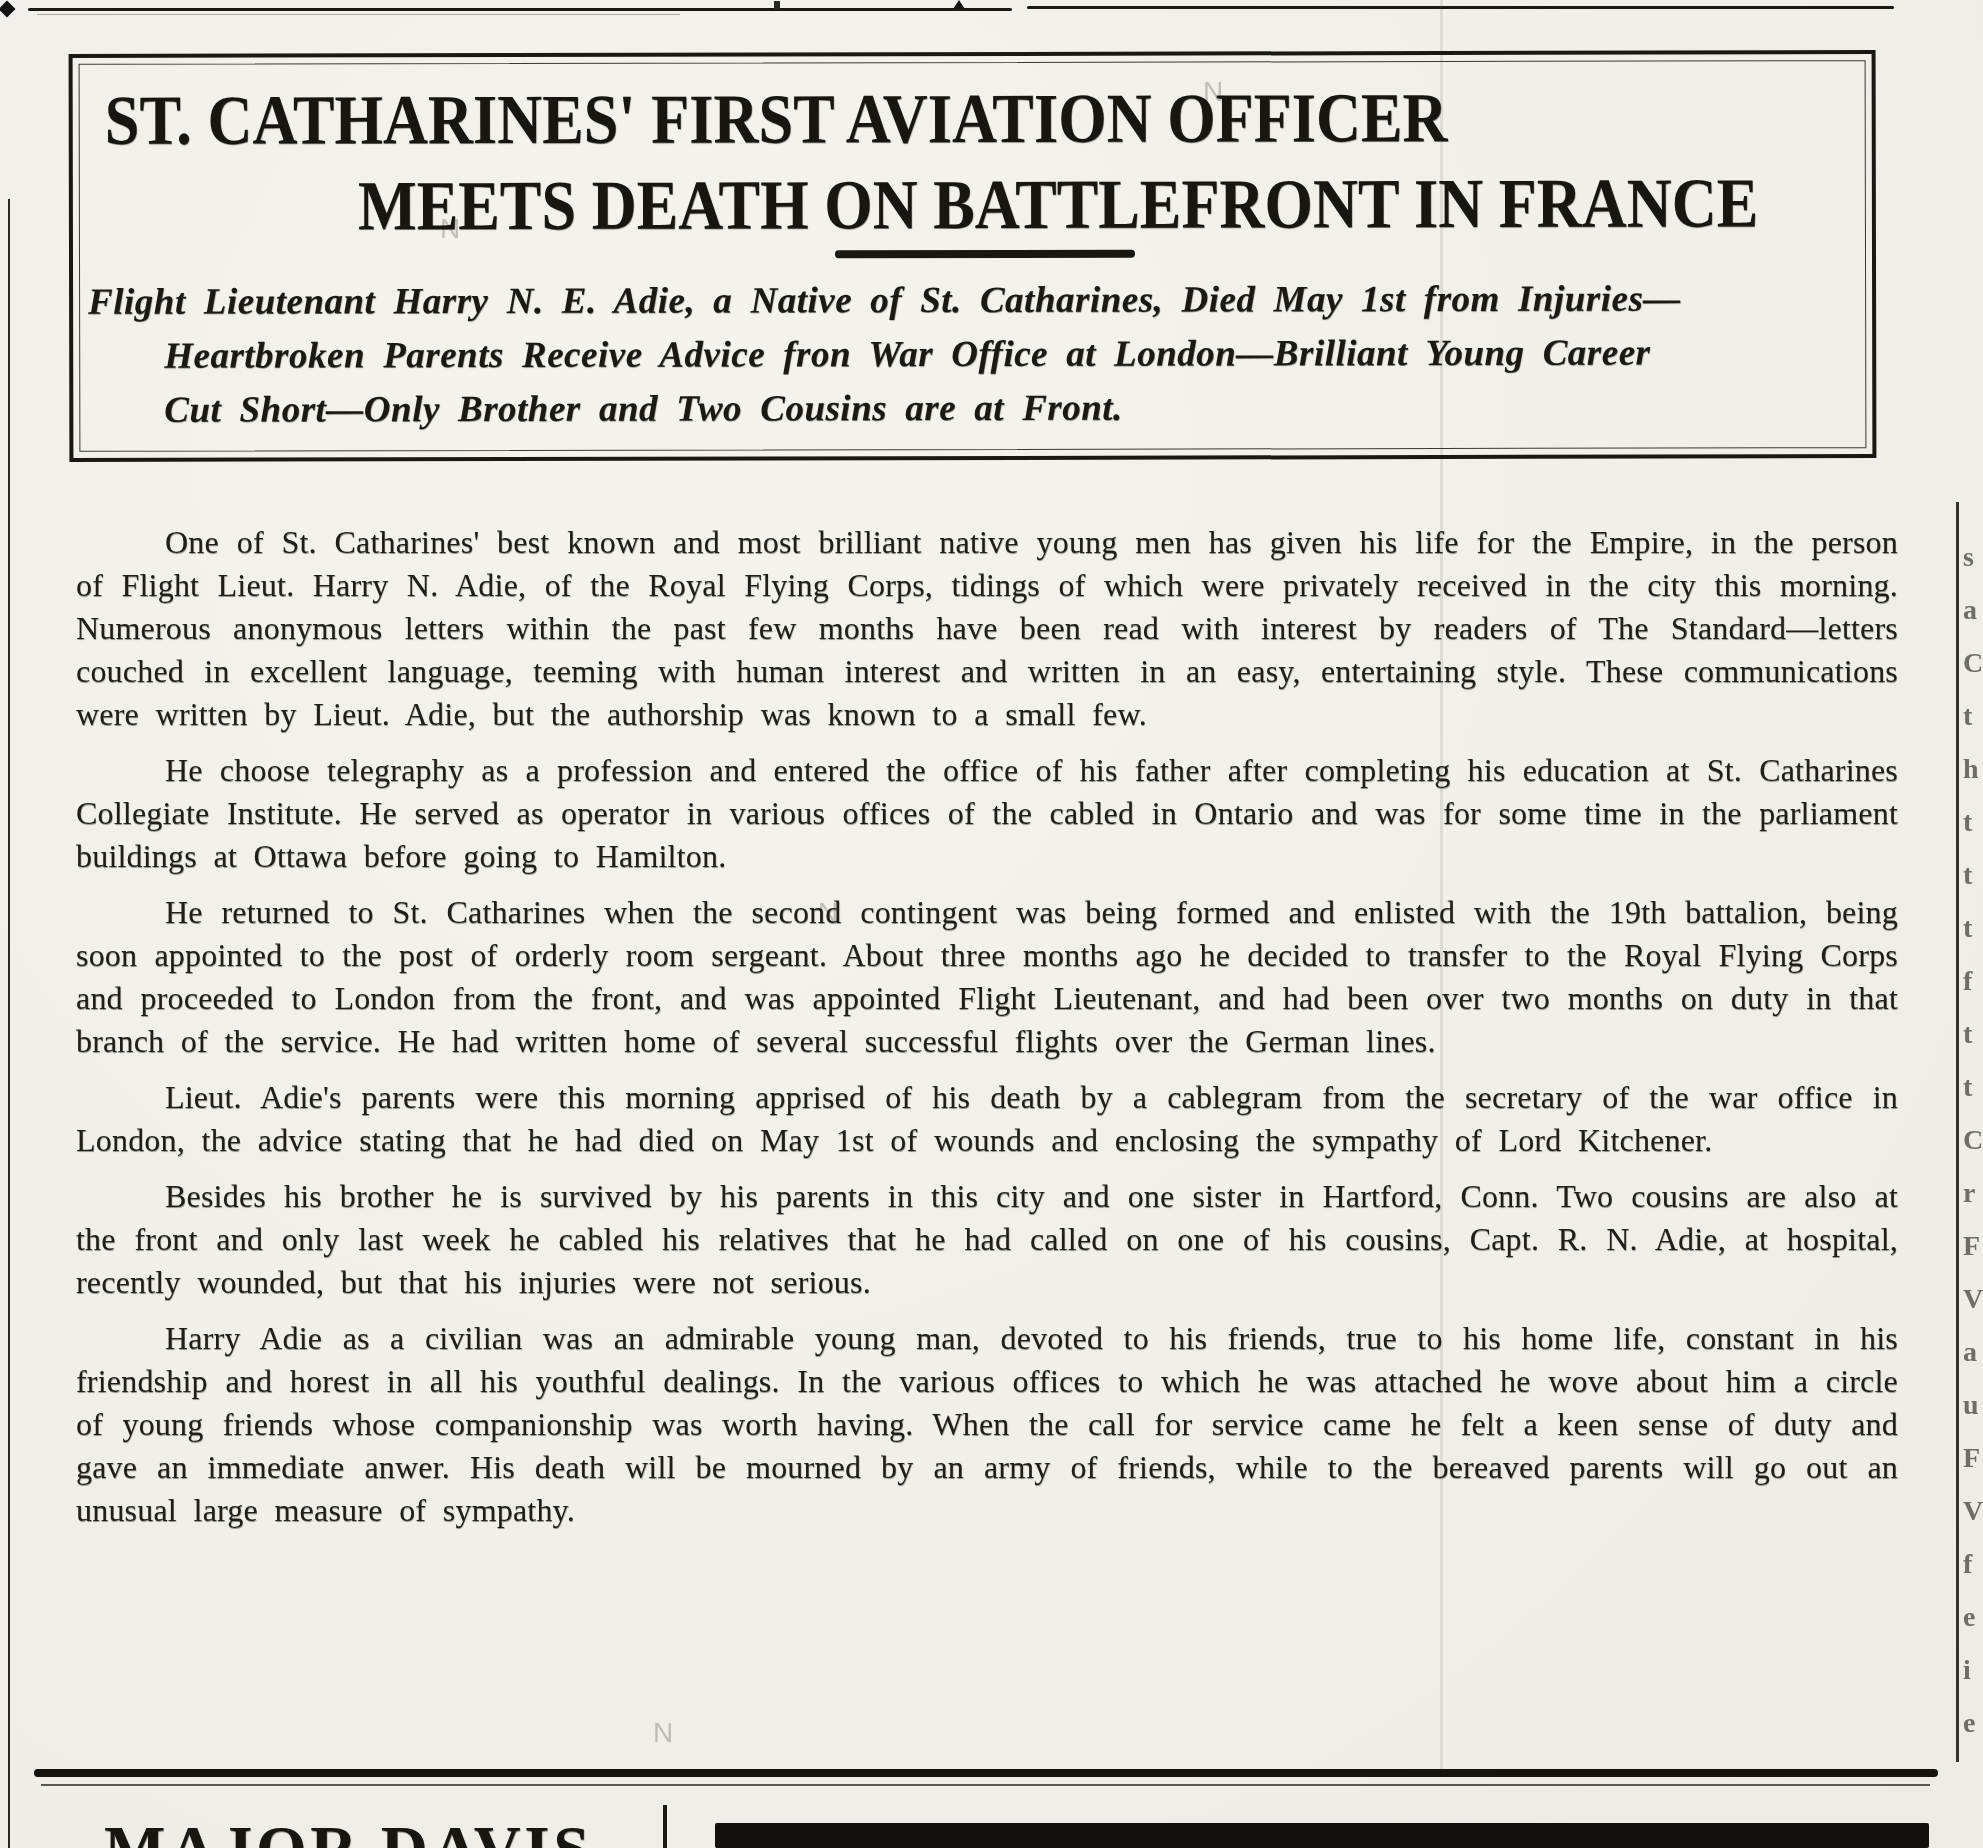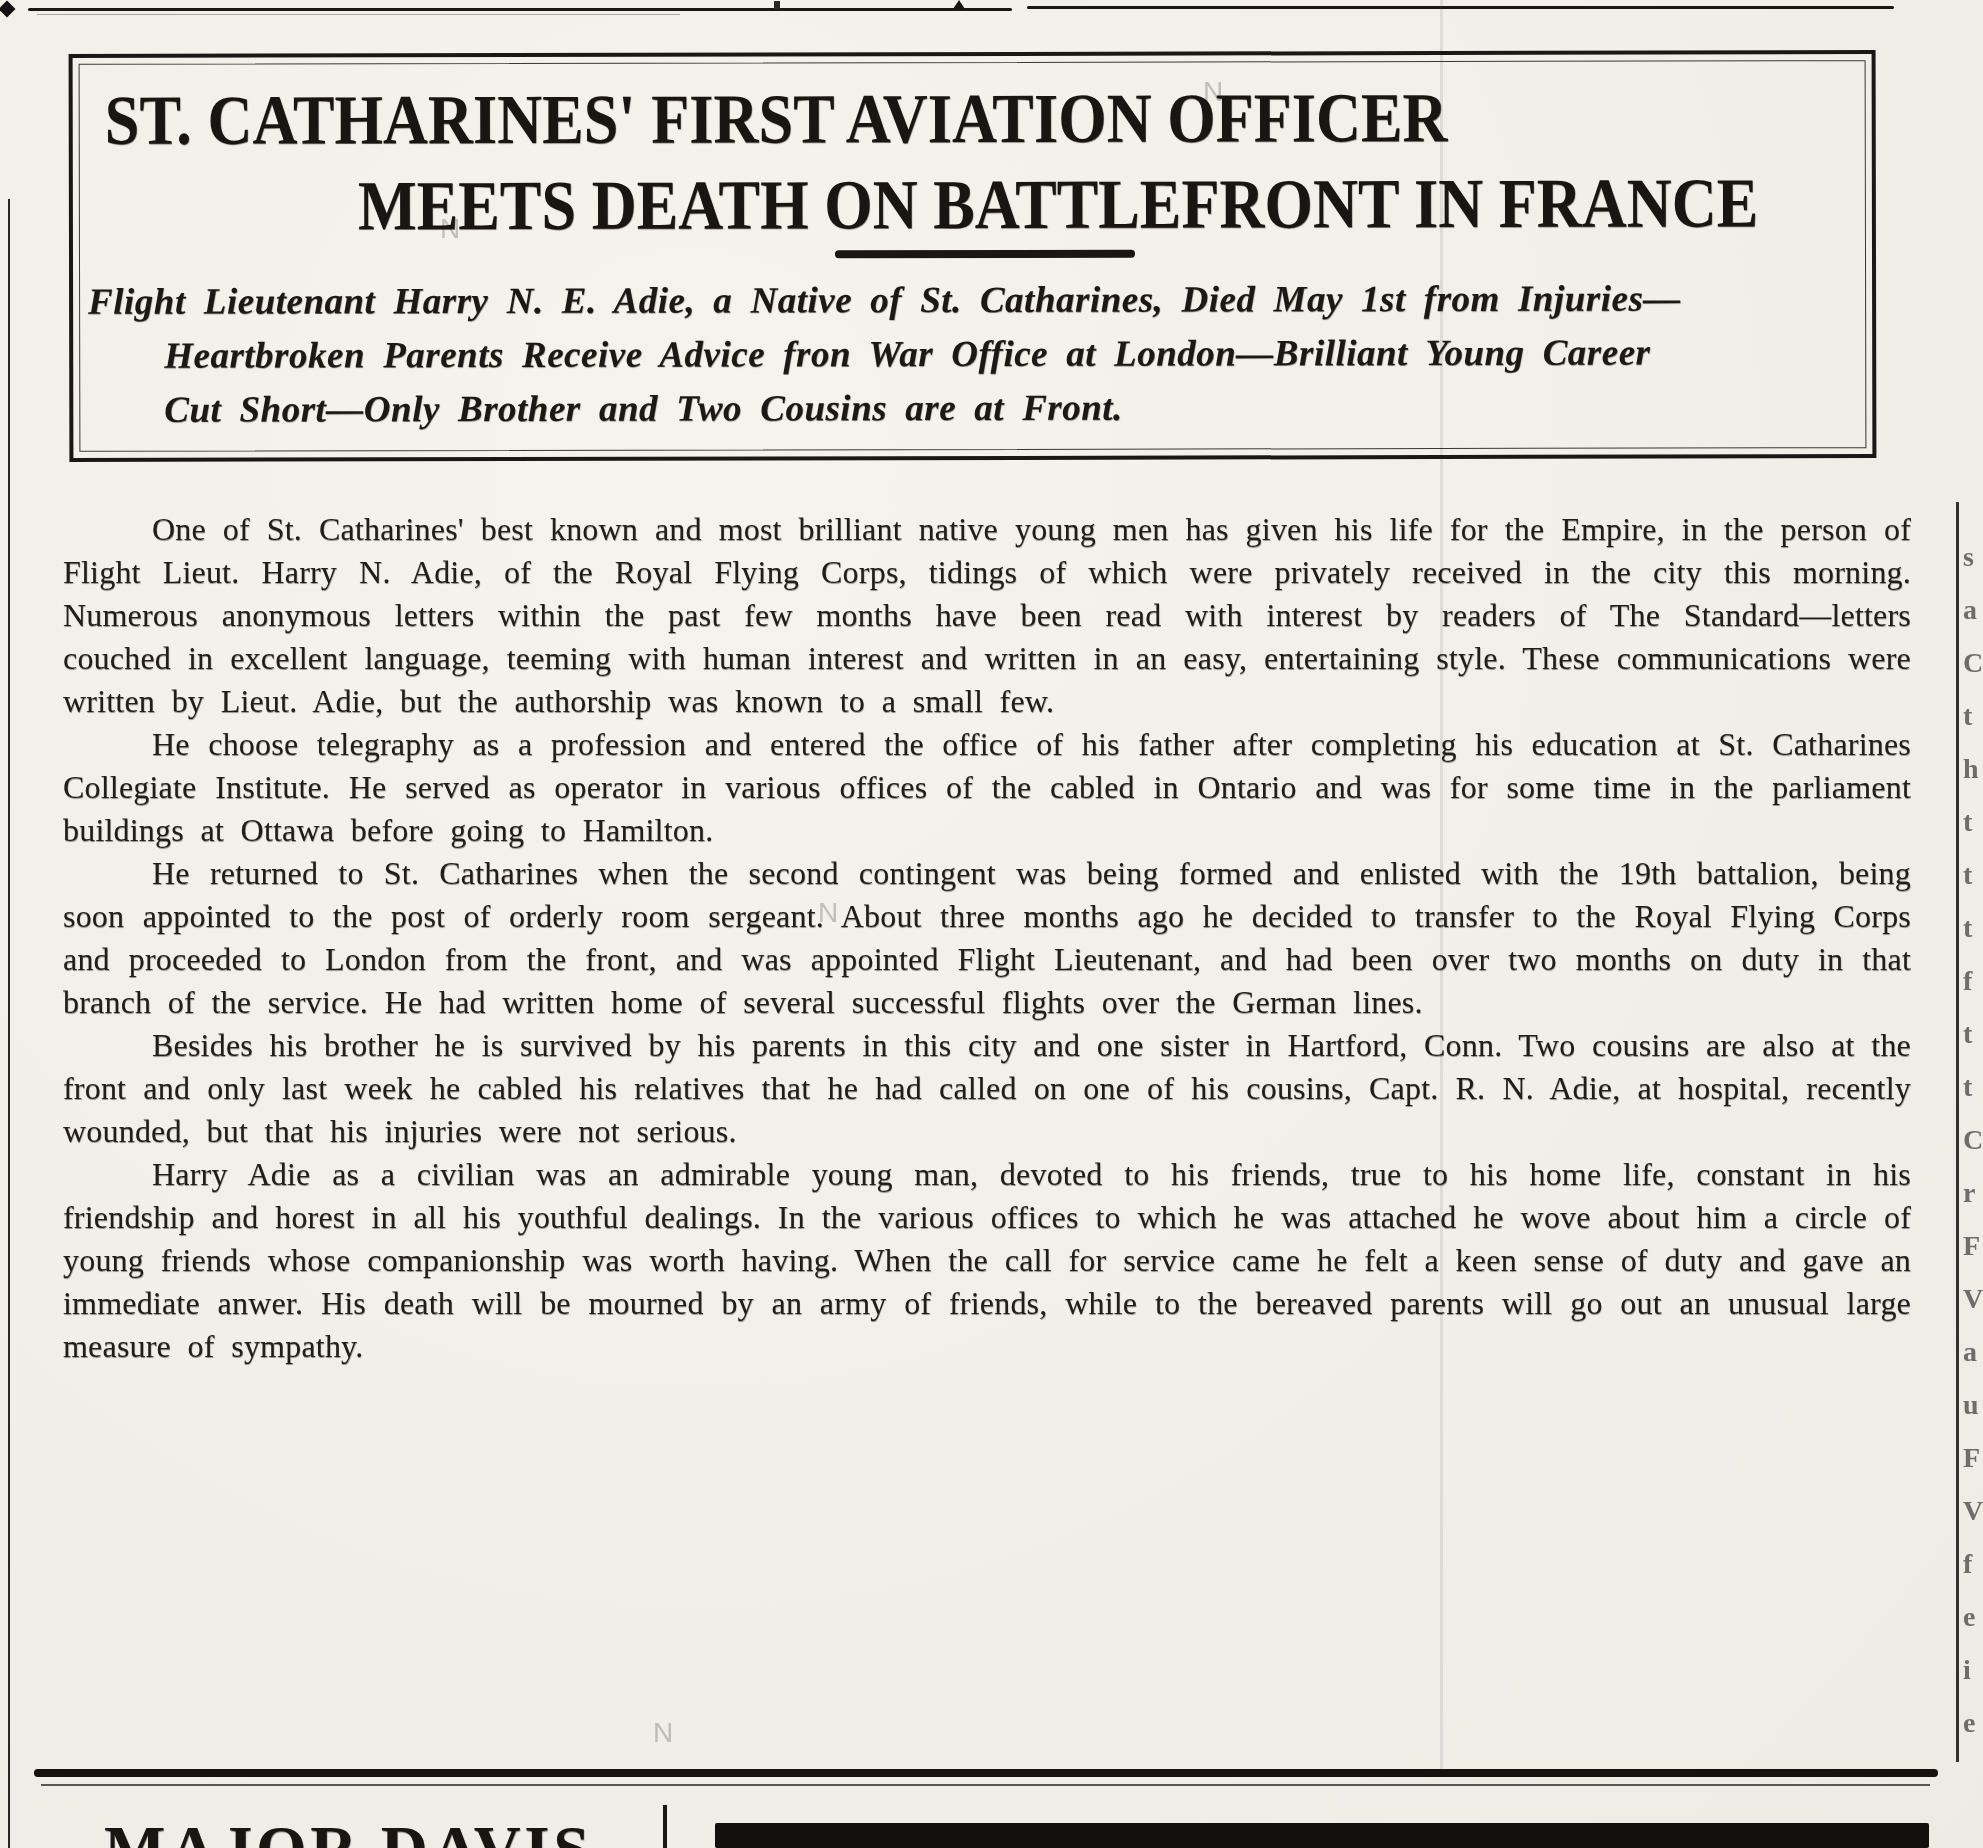--- a/index.html
+++ b/index.html
@@ -49,21 +49,21 @@
   .sub2{left:91px;top:276px;}
   .sub3{left:91px;top:330px;}
   
   .body-col{
     position:absolute;left:63px;top:508px;width:1848px;
     font-size:32px;line-height:43px;
     text-align:justify;word-spacing:8.4px;letter-spacing:0.2px;
     color:#201d1a;
     text-shadow:0.4px 0.6px 0.7px rgba(30,26,22,0.45);
   }
-  .body-col p{margin:0;text-indent:89px;}
+  .body-col p{margin:13px;text-indent:89px;}
   
   .right-vrule{position:absolute;left:1956px;top:502px;width:2.8px;height:1260px;background:#35322e;}
   .right-fragments{
     position:absolute;left:1963px;top:530px;width:20.5px;height:1221px;
     overflow:hidden;white-space:pre-line;
     font-size:28px;line-height:53px;font-weight:bold;
     color:rgba(70,66,62,0.75);
   }
   
   .bot-rule-thick{position:absolute;left:34px;top:1769px;width:1904px;height:8.4px;background:#16130f;border-radius:3.7px;}
@@ -101,20 +101,21 @@
     <div class="hl-underline"></div>
     <div class="sub sub1">Flight Lieutenant Harry N. E. Adie, a Native of St. Catharines, Died May 1st from Injuries—</div>
     <div class="sub sub2">Heartbroken Parents Receive Advice fron War Office at London—Brilliant Young Career</div>
     <div class="sub sub3">Cut Short—Only Brother and Two Cousins are at Front.</div>
   </div>
 
   <div class="body-col">
     <p>One of St. Catharines' best known and most brilliant native young men has given his life for the Empire, in the person of Flight Lieut. Harry N. Adie, of the Royal Flying Corps, tidings of which were privately received in the city this morning.  Numerous anonymous letters within the past few months have been read with interest by readers of The Standard—letters couched in excellent language, teeming with human interest and written in an easy, entertaining style.  These communications were written by Lieut. Adie, but the authorship was known to a small few.</p>
     <p>He choose telegraphy as a profession and entered the office of his father after completing his education at St. Catharines Collegiate Institute.  He served as operator in various offices of the cabled in Ontario and was for some time in the parliament buildings at Ottawa before going to Hamilton.</p>
     <p>He returned to St. Catharines when the second contingent was being formed and enlisted with the 19th battalion, being soon appointed to the post of orderly room sergeant.  About three months ago he decided to transfer to the Royal Flying Corps and proceeded to London from the front, and was appointed Flight Lieutenant, and had been over two months on duty in that branch of the service.  He had written home of several successful flights over the German lines.</p>
+    <p>Lieut. Adie's parents were this morning apprised of his death by a cablegram from the secretary of the war office in London, the advice stating that he had died on May 1st of wounds and enclosing the sympathy of Lord Kitchener.</p>
     <p>Besides his brother he is survived by his parents in this city and one sister in Hartford, Conn. Two cousins are also at the front and only last week he cabled his relatives that he had called on one of his cousins, Capt. R. N. Adie, at hospital, recently wounded, but that his injuries were not serious.</p>
     <p>Harry Adie as a civilian was an admirable young man, devoted to his friends, true to his home life, constant in his friendship and horest in all his youthful dealings.  In the various offices to which he was attached he wove about him a circle of young friends whose companionship was worth having. When the call for service came he felt a keen sense of duty and gave an immediate anwer.  His death will be mourned by an army of friends, while to the bereaved parents will go out an  unusual large measure of  sympathy.</p>
   </div>
 
   <div class="right-vrule"></div>
   <div class="right-fragments">s
 a
 C
 t
 h

